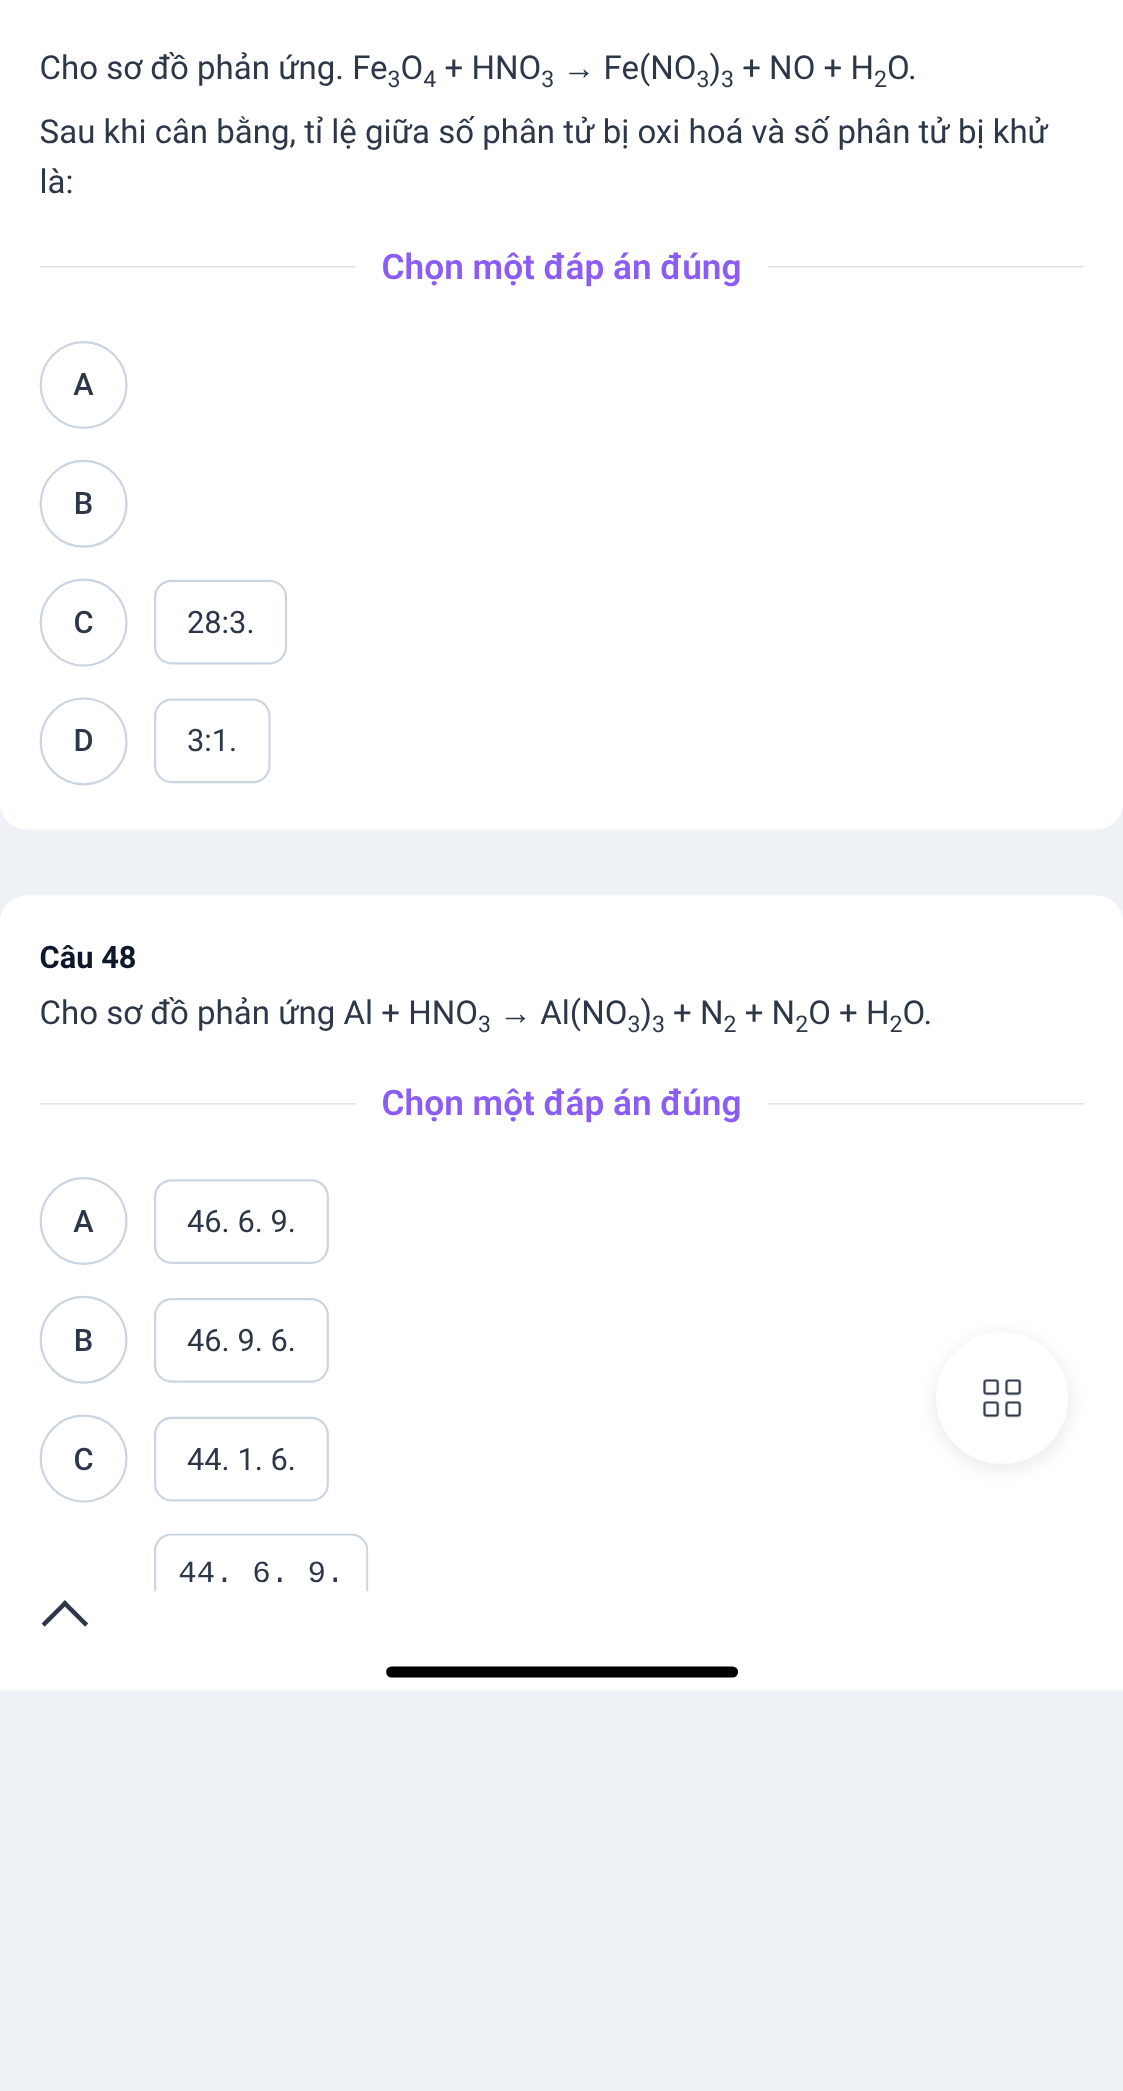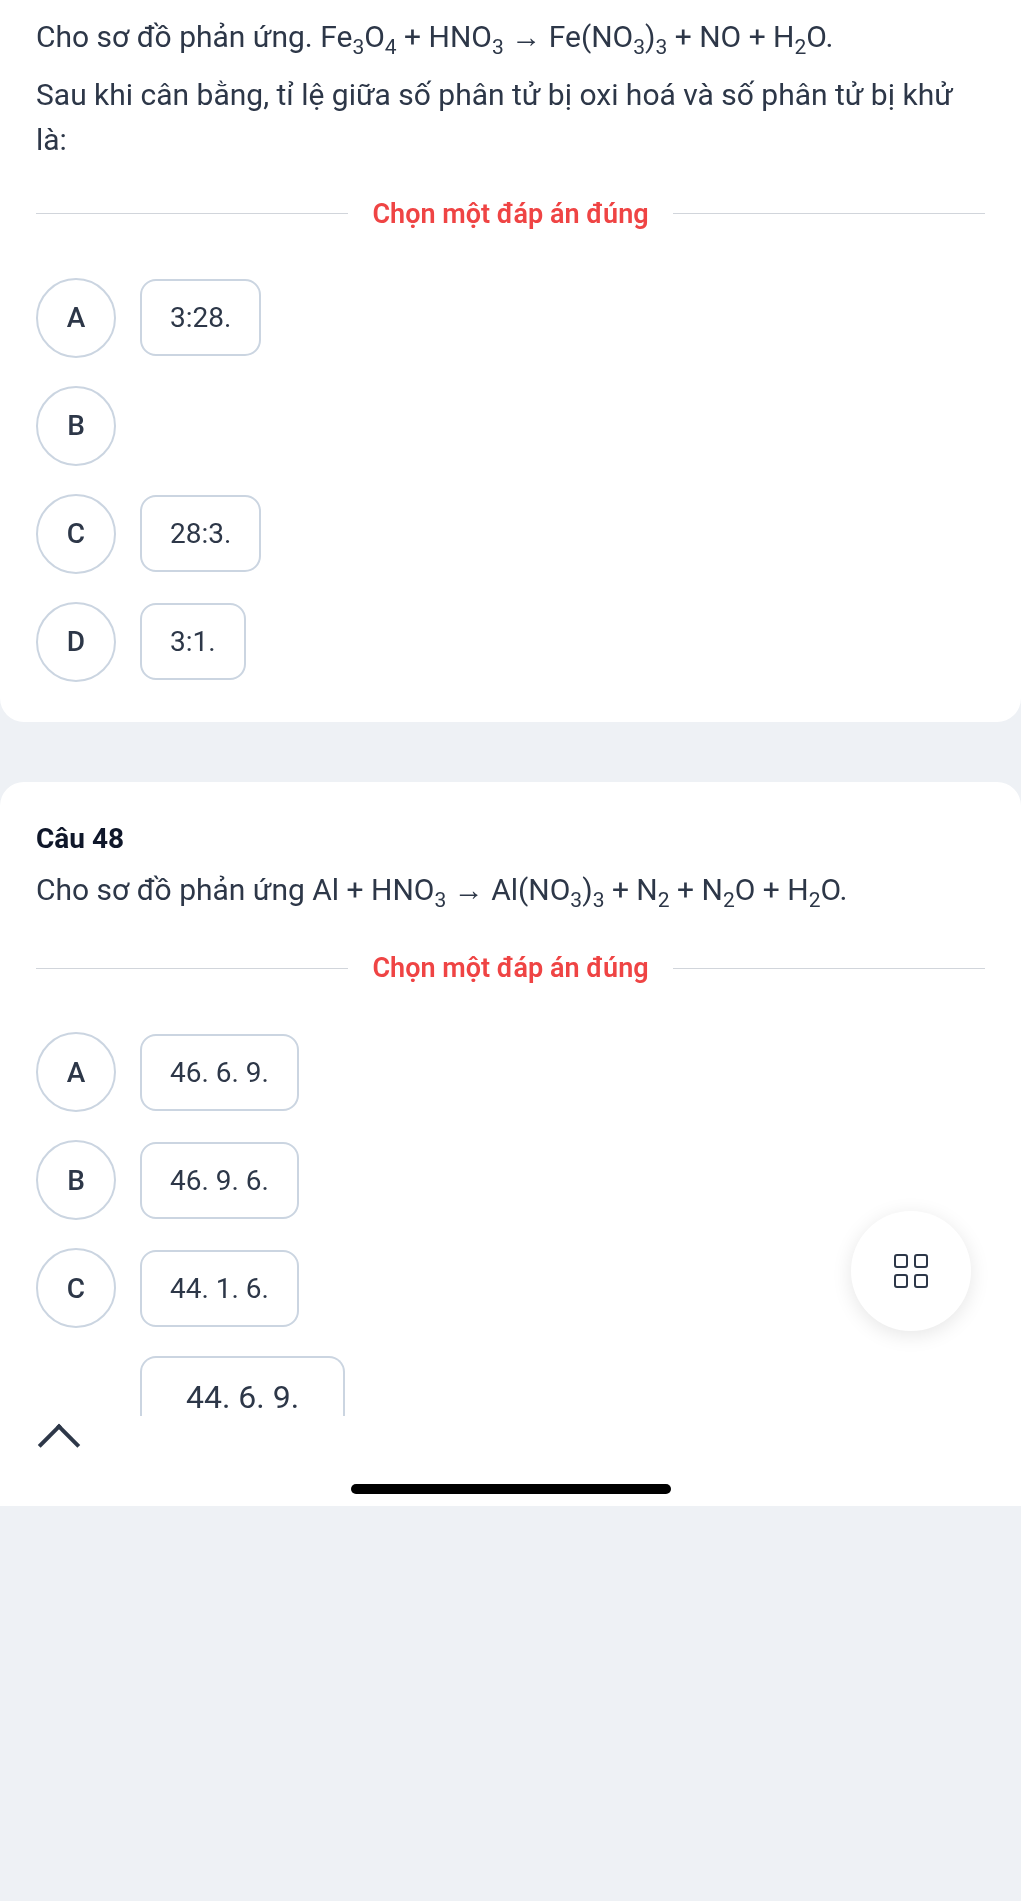--- a/index.html
+++ b/index.html
@@ -5,21 +5,21 @@
     * { margin: 0; padding: 0; box-sizing: border-box; }
     body {
       font-family: -apple-system, BlinkMacSystemFont, 'Segoe UI', Roboto, sans-serif;
       background: #eef1f5;
       color: #2d3748;
       width: 1021px;
     }
     .card {
       background: #fff;
       border-radius: 0 0 24px 24px;
-      padding: 14px 36px 40px;
+      padding: 40px 36px 40px;
       margin-bottom: 60px;
     }
     .card2 {
       background: #fff;
       border-radius: 24px 24px 0 0;
       padding: 40px 36px 0;
     }
     .question-title {
       font-size: 28px;
       font-weight: 700;
@@ -38,23 +38,23 @@
       align-items: center;
       margin: 36px 0 48px;
     }
     .divider-line {
       flex: 1;
       height: 1px;
       background: #d1d5db;
     }
     .divider-text {
       padding: 0 24px;
-      font-size: 27px;
+      font-size: 32px;
       font-weight: 600;
-      color: #ef4444;
+      color: #8b5cf6;
     }
     .options {
       display: flex;
       flex-direction: column;
       gap: 28px;
     }
     .option-row {
       display: flex;
       align-items: center;
       gap: 24px;
@@ -128,48 +128,48 @@
       height: 10px;
       background: #000;
       border-radius: 10px;
     }
     .cutoff-option {
       margin-top: 28px;
       margin-left: 104px;
     }
     .cutoff-value {
       display: inline-block;
-      padding: 20px 44px 0;
+      padding: 20px 20px 0;
       border: 2px solid #cbd5e1;
       border-bottom: none;
       border-radius: 16px 16px 0 0;
-      font-size: 32px;
-      color: #2d3748;
-      background: #fff;
+      font-size: 28px;
+      color: #2d3748;
+      background: #fff;
+      font-family: Liberation Mono, monospace;
     }
   </style>
 </head>
 <body>
 
 <div class="card">
   <p class="question-text">
     <span>Cho sơ đồ phản ứng. Fe</span><sub>3</sub><span>O</span><sub>4</sub><span> + HNO</span><sub>3</sub><span> → Fe(NO</span><sub>3</sub><span>)</span><sub>3</sub><span> + NO + H</span><sub>2</sub><span>O.</span>
   </p>
   <p class="question-text">Sau khi cân bằng, tỉ lệ giữa số phân tử bị oxi hoá và số phân tử bị khử là:</p>
 
   <div class="divider-wrap">
     <div class="divider-line"></div>
     <div class="divider-text">Chọn một đáp án đúng</div>
     <div class="divider-line"></div>
   </div>
 
   <div class="options">
     <div class="option-row">
       <div class="option-letter">A</div>
-      <div class="option-value">3:28.</div>
     </div>
     <div class="option-row">
       <div class="option-letter">B</div>
     </div>
     <div class="option-row">
       <div class="option-letter">C</div>
       <div class="option-value">28:3.</div>
     </div>
     <div class="option-row">
       <div class="option-letter">D</div>

